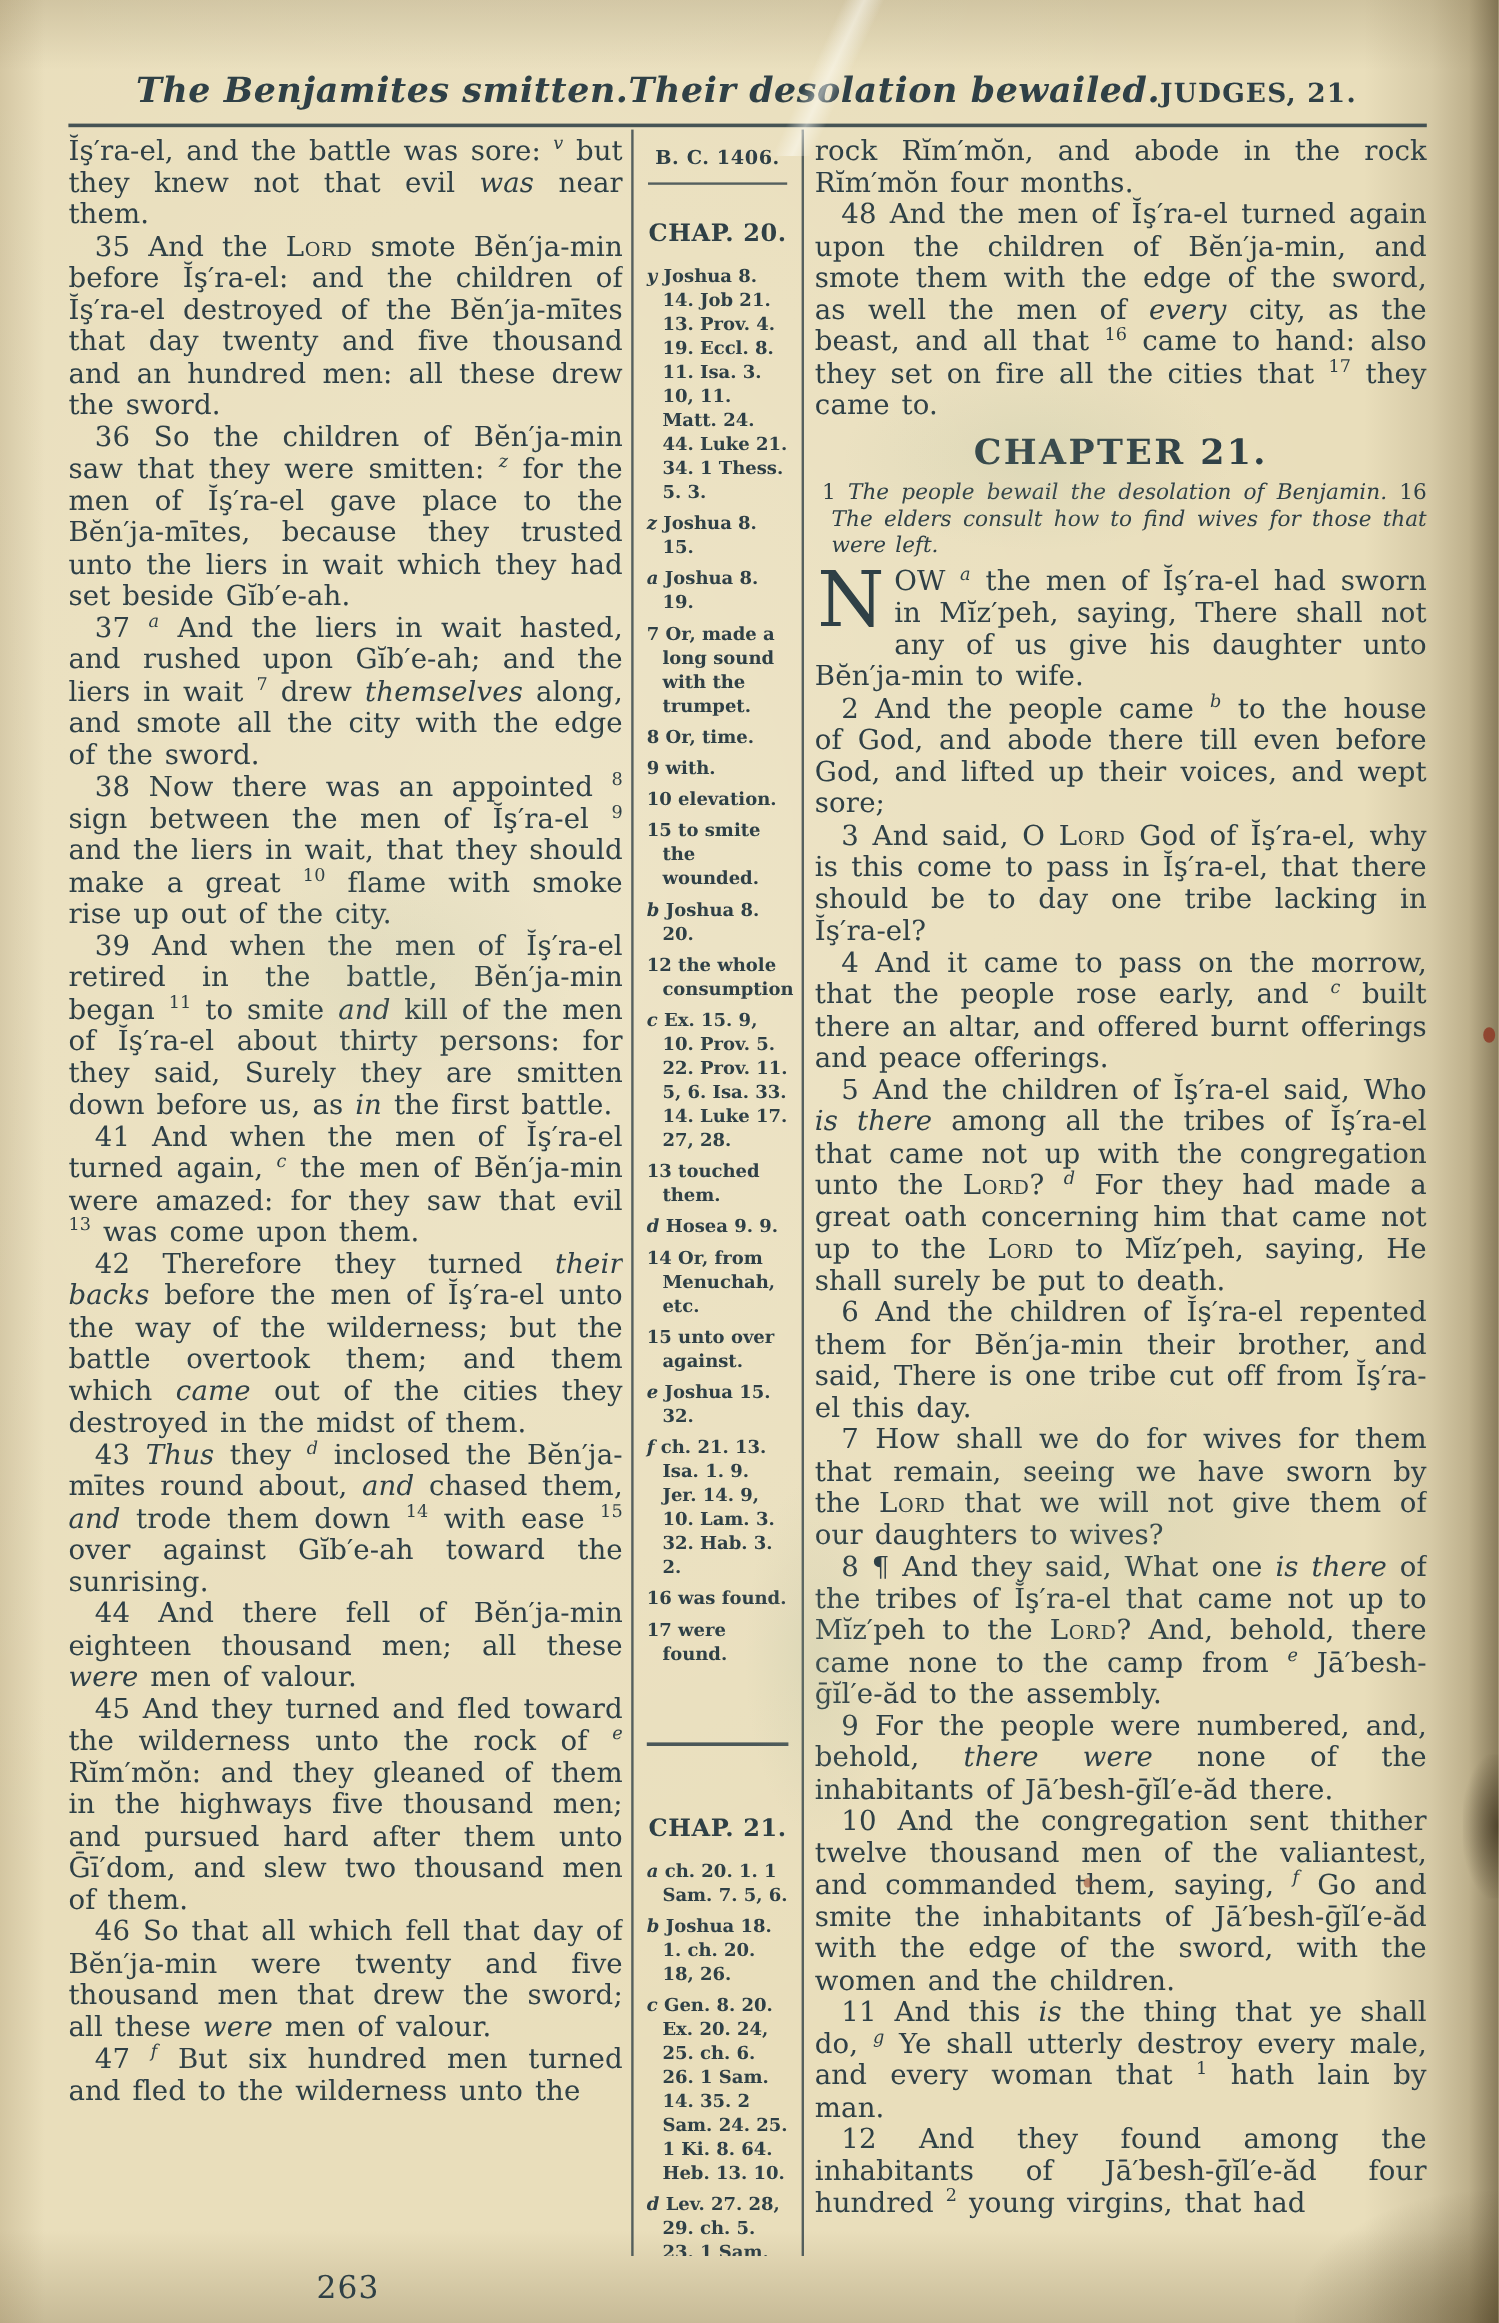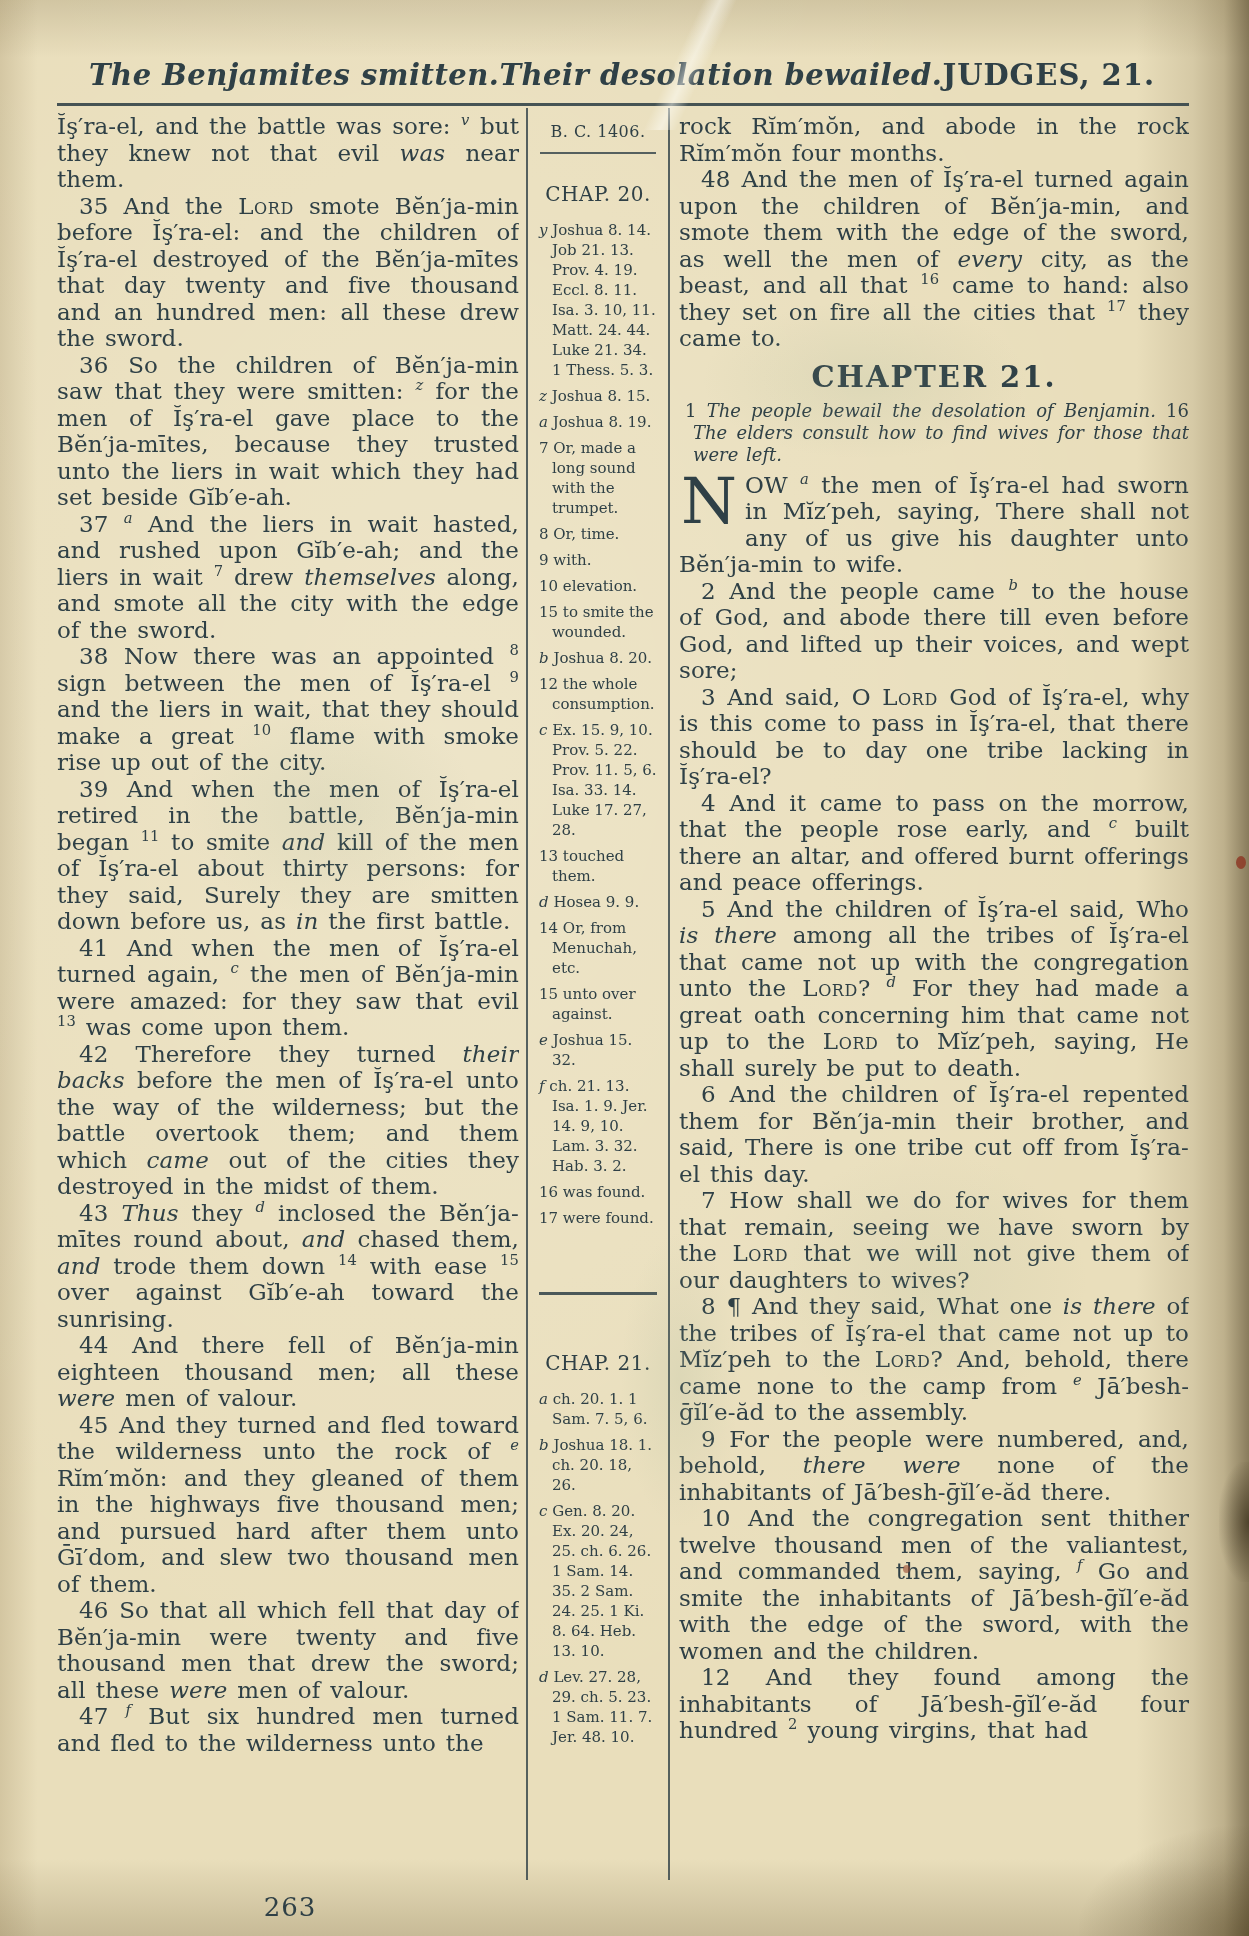--- a/index.html
+++ b/index.html
@@ -9,29 +9,29 @@
     background:
       radial-gradient(ellipse at 35% 38%, rgba(255,255,252,0.20), transparent 62%),
       linear-gradient(90deg, rgba(146,125,84,0.25) 0%, rgba(146,125,84,0) 3%),
       linear-gradient(270deg, rgba(84,70,40,0.65) 0%, rgba(125,108,70,0.40) 2%, rgba(125,108,70,0.18) 4.5%, rgba(125,108,70,0) 9%),
       linear-gradient(0deg, rgba(120,104,66,0.30) 0%, rgba(120,104,66,0) 4%),
       linear-gradient(180deg, rgba(120,104,66,0.22) 0%, rgba(120,104,66,0) 3%),
       var(--paper);}
   
   .header{position:absolute;left:57px;right:62px;top:58px;display:flex;justify-content:center;align-items:baseline;}
   .rt{font-style:italic;font-weight:bold;font-size:29px;letter-spacing:.5px;}
-  .book{font-weight:bold;font-size:29px;letter-spacing:1px;}
+  .book{font-weight:bold;font-size:22px;letter-spacing:1px;}
   .header-rule{position:absolute;left:57px;right:60px;top:103px;height:3px;background:var(--ink);opacity:.88;}
   
   .columns{position:absolute;left:57px;right:60px;top:108px;bottom:56px;display:flex;align-items:stretch;}
   .col{overflow:hidden;}
   .col-left{width:462px;padding-top:5px;}
   .col-right{flex:1;padding-top:5px;padding-left:2px;}
   .vrule{width:2px;background:rgba(47,64,70,.8);margin:0 7px;}
-  .col-center{width:118px;padding:0 4px;font-weight:normal;font-size:15px;line-height:20px;}
+  .col-center{width:118px;padding:0 4px;font-weight:bold;font-size:15px;line-height:20px;}
   
   .verse{margin:0;text-align:justify;text-indent:22px;font-size:23px;line-height:26.5px;word-spacing:2.5px;letter-spacing:.1px;}
   .col-left > .verse:first-child{text-indent:0;}
   .top-verses > .verse:first-child{text-indent:0;}
   sup{font-size:64%;line-height:0;vertical-align:super;}
   .sc{font-variant:small-caps;letter-spacing:.6px;}
   
   .bc{text-align:center;font-size:16px;letter-spacing:.5px;margin-top:14px;}
   .bc-rule{height:2px;background:var(--ink);opacity:.8;margin:10px 1px 30px;}
   .chap-head{text-align:center;font-size:20px;letter-spacing:.5px;margin:0 0 16px;}
@@ -139,20 +139,21 @@
       <div>
           <p class="verse">2 And the people came <sup><i>b</i></sup> to the house of God, and abode there till even before God, and lifted up their voices, and wept sore;</p>
           <p class="verse">3 And said, O <span class="sc">Lord</span> God of Ĭş′ra-el, why is this come to pass in Ĭş′ra-el, that there should be to day one tribe lacking in Ĭş′ra-el?</p>
           <p class="verse">4 And it came to pass on the morrow, that the people rose early, and <sup><i>c</i></sup> built there an altar, and offered burnt offerings and peace offerings.</p>
           <p class="verse">5 And the children of Ĭş′ra-el said, Who <i>is there</i> among all the tribes of Ĭş′ra-el that came not up with the congregation unto the <span class="sc">Lord</span>? <sup><i>d</i></sup> For they had made a great oath concerning him that came not up to the <span class="sc">Lord</span> to Mĭz′peh, saying, He shall surely be put to death.</p>
           <p class="verse">6 And the children of Ĭş′ra-el repented them for Bĕn′ja-min their brother, and said, There is one tribe cut off from Ĭş′ra-el this day.</p>
           <p class="verse">7 How shall we do for wives for them that remain, seeing we have sworn by the <span class="sc">Lord</span> that we will not give them of our daughters to wives?</p>
           <p class="verse">8 ¶ And they said, What one <i>is there</i> of the tribes of Ĭş′ra-el that came not up to Mĭz′peh to the <span class="sc">Lord</span>? And, behold, there came none to the camp from <sup><i>e</i></sup> Jā′besh-ḡĭl′e-ăd to the assembly.</p>
           <p class="verse">9 For the people were numbered, and, behold, <i>there were</i> none of the inhabitants of Jā′besh-ḡĭl′e-ăd there.</p>
           <p class="verse">10 And the congregation sent thither twelve thousand men of the valiantest, and commanded them, saying, <sup><i>f</i></sup> Go and smite the inhabitants of Jā′besh-ḡĭl′e-ăd with the edge of the sword, with the women and the children.</p>
+          <p class="verse">11 And this <i>is</i> the thing that ye shall do, <sup><i>g</i></sup> Ye shall utterly destroy every male, and every woman that <sup>1</sup> hath lain by man.</p>
           <p class="verse">12 And they found among the inhabitants of Jā′besh-ḡĭl′e-ăd four hundred <sup>2</sup> young virgins, that had</p>
         </div>
     </div>
 
   </div>
 
   <div class="page-number">263</div>
 
   <div class="ghost g1"></div>
   <div class="ghost g2"></div>

